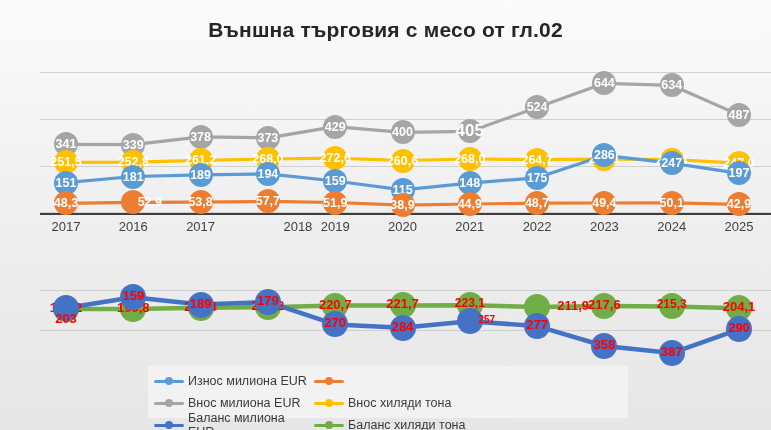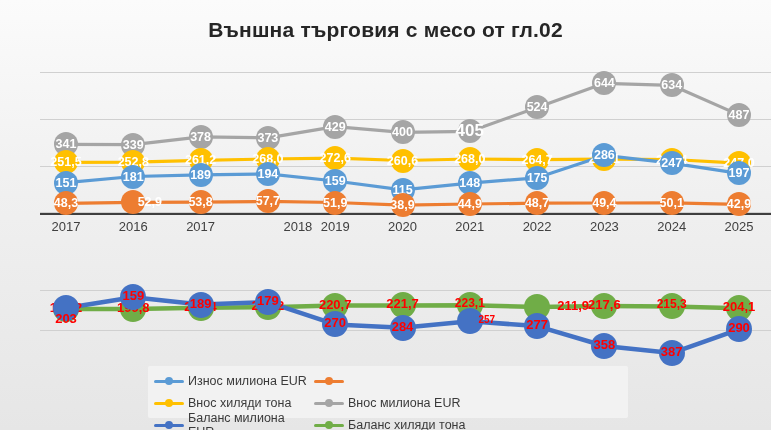--- a/index.html
+++ b/index.html
@@ -230,34 +230,34 @@
         <span>Износ милиона EUR</span>
       </div>
       <div class="leg-item">
         <span class="leg-mark">
           <span class="bar" style="background:#ED7D31"></span>
           <span class="dot" style="background:#ED7D31"></span>
         </span>
       </div>
       <div class="leg-item">
         <span class="leg-mark">
+          <span class="bar" style="background:#A5A5A5"></span>
+          <span class="dot" style="background:#A5A5A5"></span>
+        </span>
+        <span>Внос милиона EUR</span>
+      </div>
+      <div class="leg-item">
+        <span class="leg-mark">
           <span class="bar" style="background:#FFC000"></span>
           <span class="dot" style="background:#FFC000"></span>
         </span>
         <span>Внос хиляди тона</span>
       </div>
       <div class="leg-item">
         <span class="leg-mark">
-          <span class="bar" style="background:#A5A5A5"></span>
-          <span class="dot" style="background:#A5A5A5"></span>
-        </span>
-        <span>Внос милиона EUR</span>
-      </div>
-      <div class="leg-item">
-        <span class="leg-mark">
           <span class="bar" style="background:#4472C4"></span>
           <span class="dot" style="background:#4472C4"></span>
         </span>
         <span>Баланс милиона EUR</span>
       </div>
       <div class="leg-item">
         <span class="leg-mark">
           <span class="bar" style="background:#70AD47"></span>
           <span class="dot" style="background:#70AD47"></span>
         </span>

